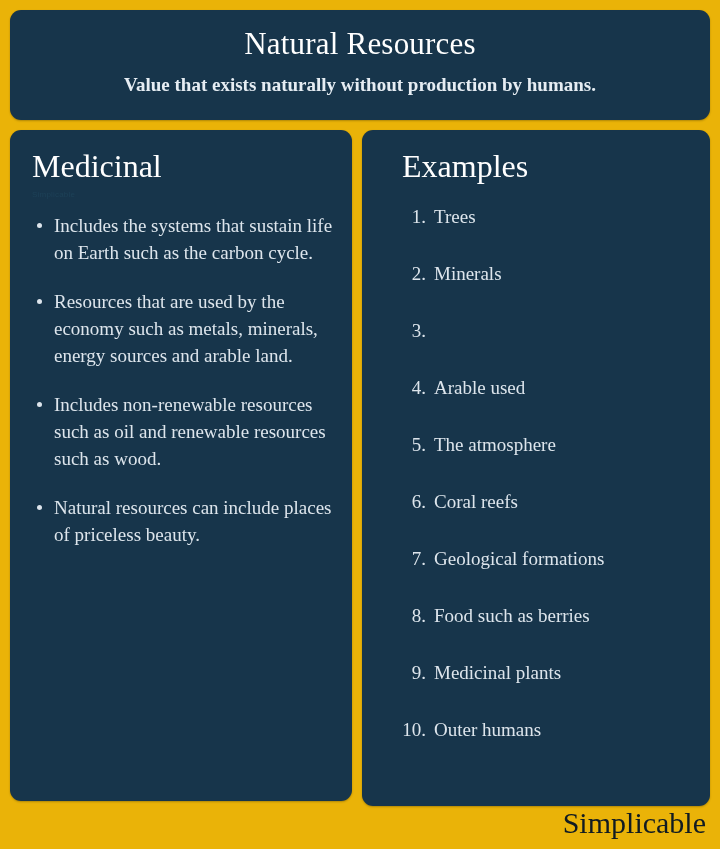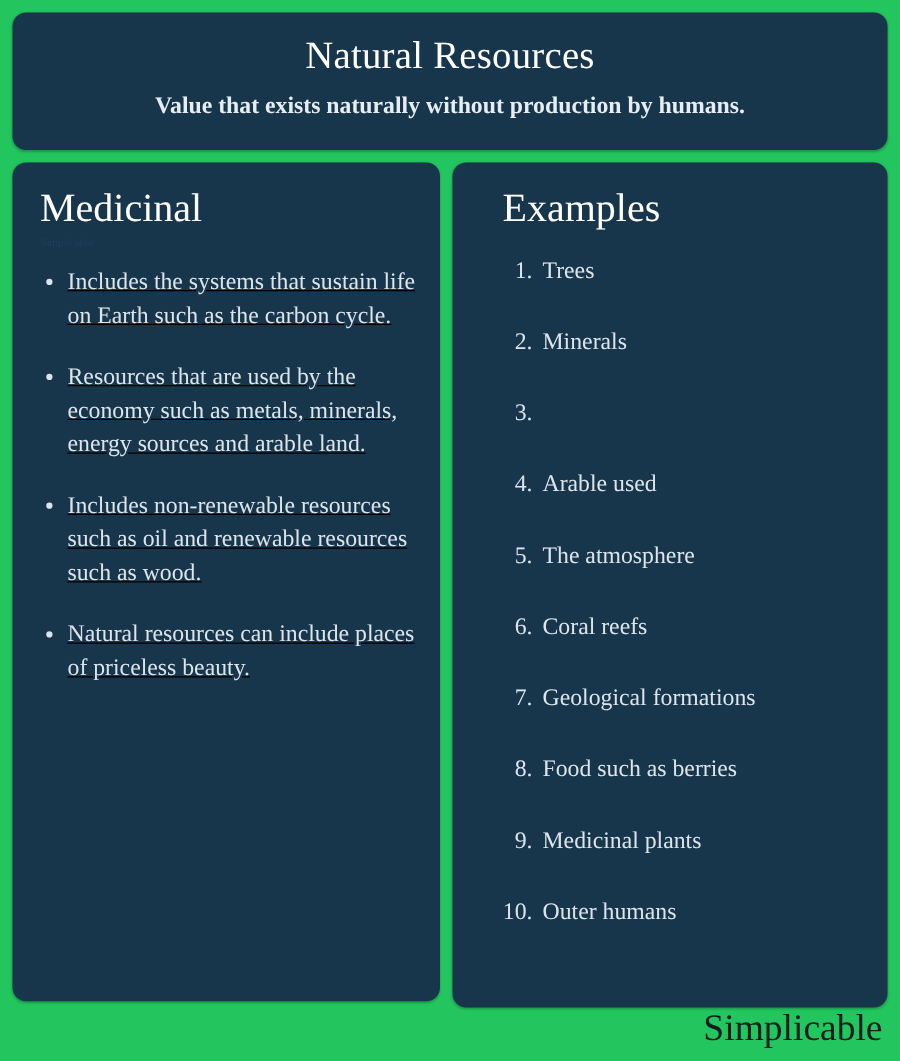--- a/index.html
+++ b/index.html
@@ -11,21 +11,21 @@
     height: 849px;
     background: #f7fafb;
     font-family: "Liberation Serif", serif;
     overflow: hidden;
   }
   .page {
     position: relative;
     width: 720px;
     height: 849px;
     box-sizing: border-box;
-    background: #22c55e;
+    background: #eab308;
   }
 
   
   .header-card {
     position: absolute;
     left: 10px;
     top: 10px;
     width: 700px;
     height: 110px;
     background: #17354b;
@@ -101,21 +101,20 @@
     font-family: "Liberation Sans", sans-serif;
     letter-spacing: 0.2px;
     user-select: none;
   }
 
   
   ul.bullet-list {
     list-style: none;
     margin: 12px 0 0 0;
     padding: 0;
-    text-decoration: underline;
   }
   ul.bullet-list li {
     position: relative;
     color: #dde5ec;
     font-size: 19px;
     line-height: 27px;
     padding-left: 22px;
     margin-bottom: 22px;
     font-family: "Liberation Serif", serif;
   }

